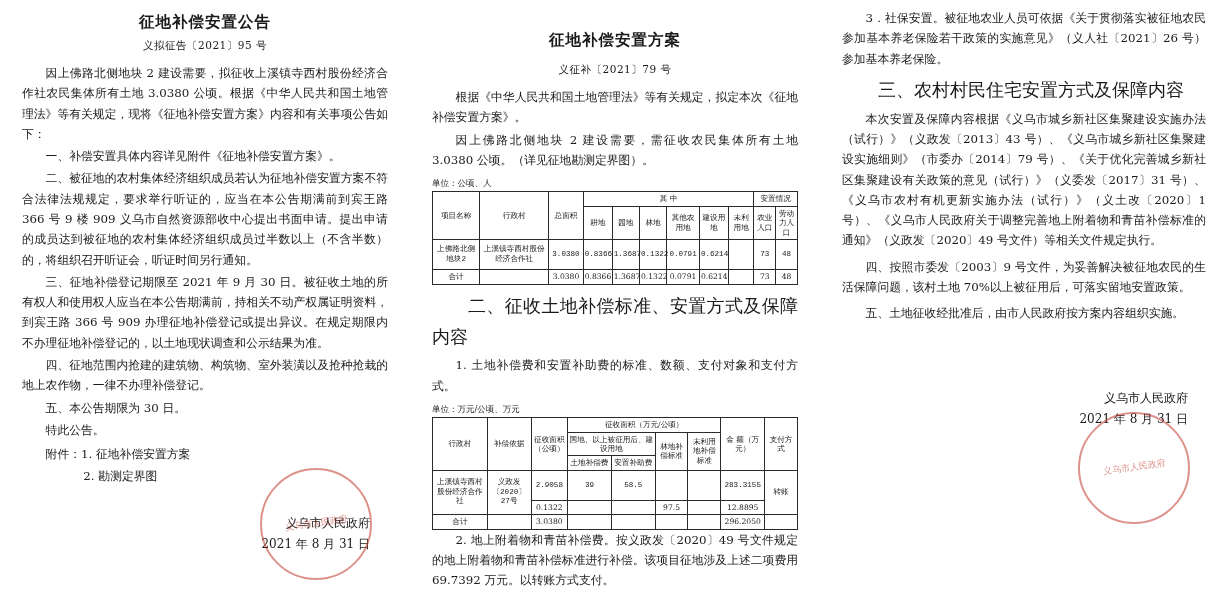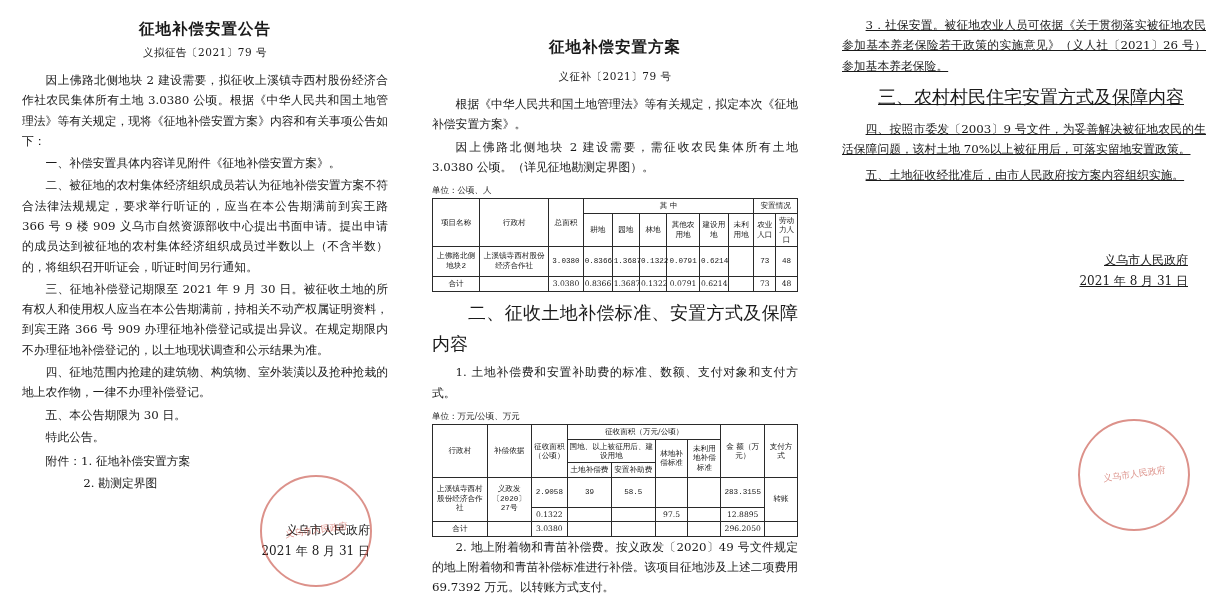--- a/index.html
+++ b/index.html
@@ -1,21 +1,21 @@
 <!DOCTYPE html>
 <html><head>
 <meta charset="utf-8">
 <style>
   html,body{margin:0;padding:0;background:#ffffff;}
   body{width:1228px;height:597px;font-family:"DejaVu Serif","Liberation Serif",serif;color:#1a1a1a;overflow:hidden;}
   .page{position:relative;width:1228px;height:597px;}
-  .col{position:absolute;top:7px;box-sizing:border-box;}
+  .col{position:absolute;top:0;box-sizing:border-box;}
   .col1{left:0;width:410px;padding:8px 22px 0 22px;}
   .col2{left:410px;width:410px;padding:8px 22px 0 22px;}
-  .col3{left:820px;width:408px;padding:8px 22px 0 22px;text-decoration:underline;}
+  .col3{left:820px;width:408px;padding:8px 22px 0 22px;}
   .title{text-align:center;font-size:15.5px;font-weight:bold;letter-spacing:1px;margin:4px 0 6px 0;}
   .title2{text-align:center;font-size:15.5px;font-weight:bold;letter-spacing:1px;margin:22px 0 6px 0;}
   .docnum{text-align:center;font-size:10.5px;margin:0 0 10px 0;letter-spacing:0.5px;}
   p{font-size:11.8px;line-height:1.72;margin:0 0 2px 0;text-align:justify;text-justify:inter-ideograph;}
   .ind{text-indent:2em;}
   .sec{font-size:18px;line-height:1.72;margin:6px 0 3px 0;text-indent:2em;}
   .unitline{font-size:8.5px;text-align:left;margin:8px 0 1px 0;padding-right:2px;}
   table.t{border-collapse:collapse;width:100%;font-size:7.6px;table-layout:fixed;}
   table.t td,table.t th{border:1px solid #2a2a2a;text-align:center;vertical-align:middle;padding:2px 1px;line-height:1.25;font-weight:normal;}
   .tall{height:30px;font-family:Liberation Mono, monospace;}
@@ -25,21 +25,21 @@
   .sign{font-size:12px;text-align:right;margin-top:4px;line-height:1.8;}
   .sign div{padding-right:18px;}
 </style>
 </head>
 <body>
 
 <div class="page">
 
   <div class="col col1">
     <div class="title">征地补偿安置公告</div>
-    <div class="docnum">义拟征告〔2021〕79 号</div>
+    <div class="docnum">义拟征告〔2021〕95 号</div>
 
     <p class="ind">因上佛路北侧地块 2 建设需要，拟征收上溪镇寺西村股份经济合作社农民集体所有土地 3.0380 公顷。根据《中华人民共和国土地管理法》等有关规定，现将《征地补偿安置方案》内容和有关事项公告如下：</p>
     <p class="ind">一、补偿安置具体内容详见附件《征地补偿安置方案》。</p>
     <p class="ind">二、被征地的农村集体经济组织成员若认为征地补偿安置方案不符合法律法规规定，要求举行听证的，应当在本公告期满前到宾王路 366 号 9 楼 909 义乌市自然资源部收中心提出书面申请。提出申请的成员达到被征地的农村集体经济组织成员过半数以上（不含半数）的，将组织召开听证会，听证时间另行通知。</p>
     <p class="ind">三、征地补偿登记期限至 2021 年 9 月 30 日。被征收土地的所有权人和使用权人应当在本公告期满前，持相关不动产权属证明资料，到宾王路 366 号 909 办理征地补偿登记或提出异议。在规定期限内不办理征地补偿登记的，以土地现状调查和公示结果为准。</p>
     <p class="ind">四、征地范围内抢建的建筑物、构筑物、室外装潢以及抢种抢栽的地上农作物，一律不办理补偿登记。</p>
     <p class="ind">五、本公告期限为 30 日。</p>
     <p class="ind">特此公告。</p>
 
     <p class="ind" style="margin-top:4px">附件：1. 征地补偿安置方案</p>
@@ -190,20 +190,21 @@
       </tr>
     </tbody>
       </table>
 
     <p class="ind" style="margin-top:0">2. 地上附着物和青苗补偿费。按义政发〔2020〕49 号文件规定的地上附着物和青苗补偿标准进行补偿。该项目征地涉及上述二项费用 69.7392 万元。以转账方式支付。</p>
   </div>
 
   <div class="col col3">
     <p class="ind">3．社保安置。被征地农业人员可依据《关于贯彻落实被征地农民参加基本养老保险若干政策的实施意见》（义人社〔2021〕26 号）参加基本养老保险。</p>
     <p class="sec">三、农村村民住宅安置方式及保障内容</p>
+    <p class="ind">本次安置及保障内容根据《义乌市城乡新社区集聚建设实施办法（试行）》（义政发〔2013〕43 号）、《义乌市城乡新社区集聚建设实施细则》（市委办〔2014〕79 号）、《关于优化完善城乡新社区集聚建设有关政策的意见（试行）》（义委发〔2017〕31 号）、《义乌市农村有机更新实施办法（试行）》（义土改〔2020〕1 号）、《义乌市人民政府关于调整完善地上附着物和青苗补偿标准的通知》（义政发〔2020〕49 号文件）等相关文件规定执行。</p>
     <p class="ind" style="margin-top:6px">四、按照市委发〔2003〕9 号文件，为妥善解决被征地农民的生活保障问题，该村土地 70%以上被征用后，可落实留地安置政策。</p>
     <p class="ind" style="margin-top:6px">五、土地征收经批准后，由市人民政府按方案内容组织实施。</p>
 
     <div class="seal" style="left:258px;top:412px;">
       <div class="inner">义乌市人民政府</div>
     </div>
     <div class="sign" style="margin-top:64px">
       <div>义乌市人民政府</div>
       <div>2021 年 8 月 31 日</div>
     </div>

